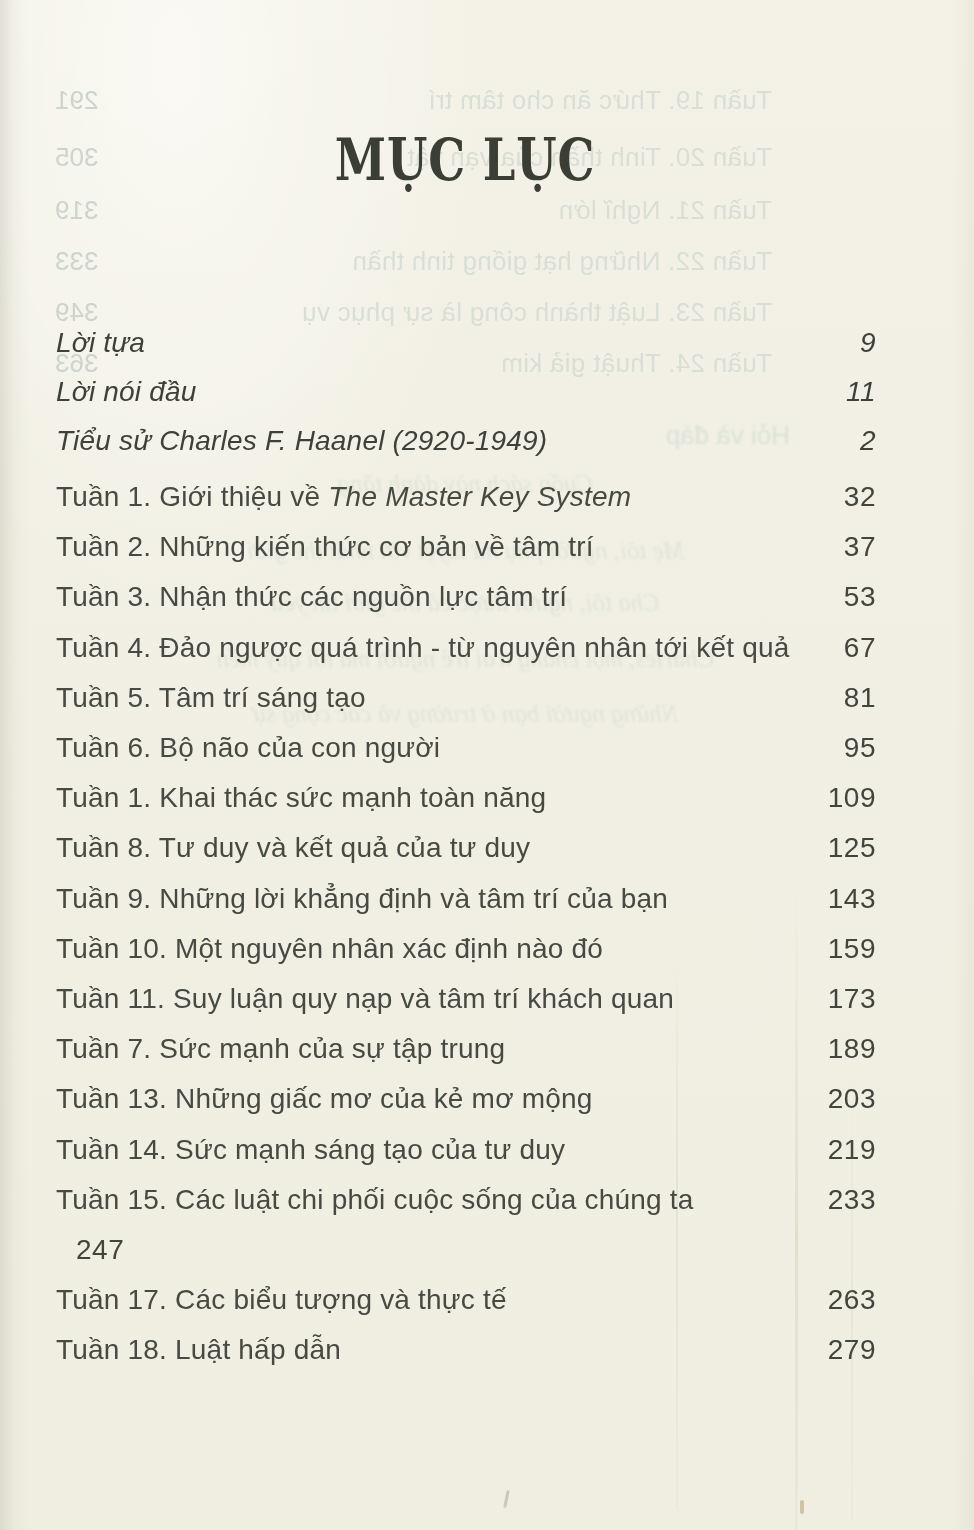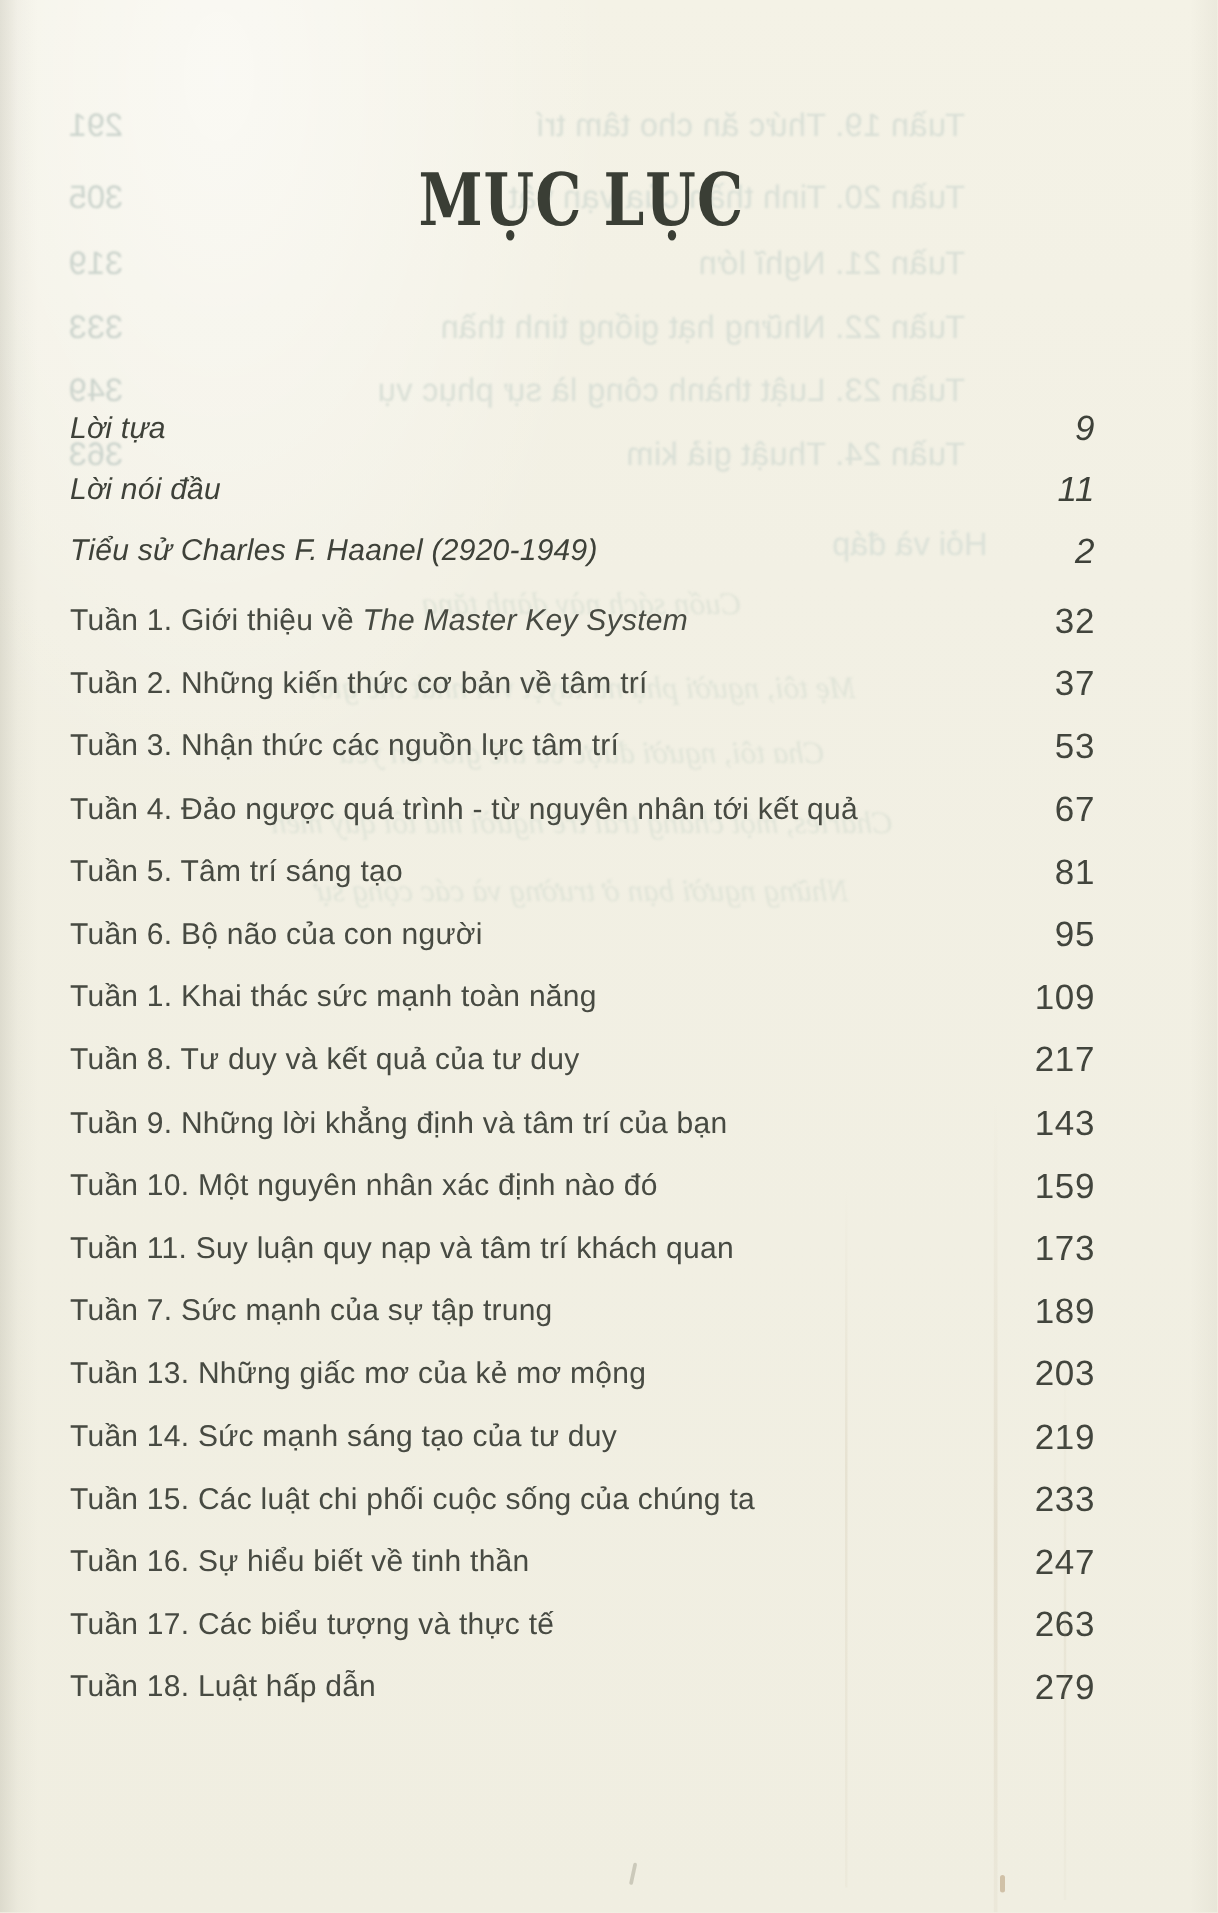--- a/index.html
+++ b/index.html
@@ -68,21 +68,21 @@
   }
   .week-list {
     position:absolute; left:56px; right:98px; top:472px;
   }
   .week-list .toc-row { height:50.2px; }
   .toc-row {
     display:flex; justify-content:space-between; align-items:center;
     white-space:nowrap;
   }
   .toc-label {
-    font-size:24px; color:#474a42; letter-spacing:0.2px;
+    font-size:28px; color:#474a42; letter-spacing:0.2px;
   }
   .toc-label i { font-style:italic; }
   .toc-page {
     font-size:28px; color:#42453d; letter-spacing:0.5px;
     padding-left:20px;
   }
 
   
   .streak { position:absolute; pointer-events:none; }
   .streak-1 { left:676px; top:950px;  width:2px; height:560px;
@@ -173,21 +173,21 @@
       <div class="toc-row">
         <span class="toc-label">Tuần 6. Bộ não của con người</span>
         <span class="toc-page">95</span>
       </div>
       <div class="toc-row">
         <span class="toc-label">Tuần 1. Khai thác sức mạnh toàn năng</span>
         <span class="toc-page">109</span>
       </div>
       <div class="toc-row">
         <span class="toc-label">Tuần 8. Tư duy và kết quả của tư duy</span>
-        <span class="toc-page">217</span>
+        <span class="toc-page">125</span>
       </div>
       <div class="toc-row">
         <span class="toc-label">Tuần 9. Những lời khẳng định và tâm trí của bạn</span>
         <span class="toc-page">143</span>
       </div>
       <div class="toc-row">
         <span class="toc-label">Tuần 10. Một nguyên nhân xác định nào đó</span>
         <span class="toc-page">159</span>
       </div>
       <div class="toc-row">
@@ -204,21 +204,20 @@
       </div>
       <div class="toc-row">
         <span class="toc-label">Tuần 14. Sức mạnh sáng tạo của tư duy</span>
         <span class="toc-page">219</span>
       </div>
       <div class="toc-row">
         <span class="toc-label">Tuần 15. Các luật chi phối cuộc sống của chúng ta</span>
         <span class="toc-page">233</span>
       </div>
       <div class="toc-row">
-        <span class="toc-label">Tuần 16. Sự hiểu biết về tinh thần</span>
         <span class="toc-page">247</span>
       </div>
       <div class="toc-row">
         <span class="toc-label">Tuần 17. Các biểu tượng và thực tế</span>
         <span class="toc-page">263</span>
       </div>
       <div class="toc-row">
         <span class="toc-label">Tuần 18. Luật hấp dẫn</span>
         <span class="toc-page">279</span>
       </div>

